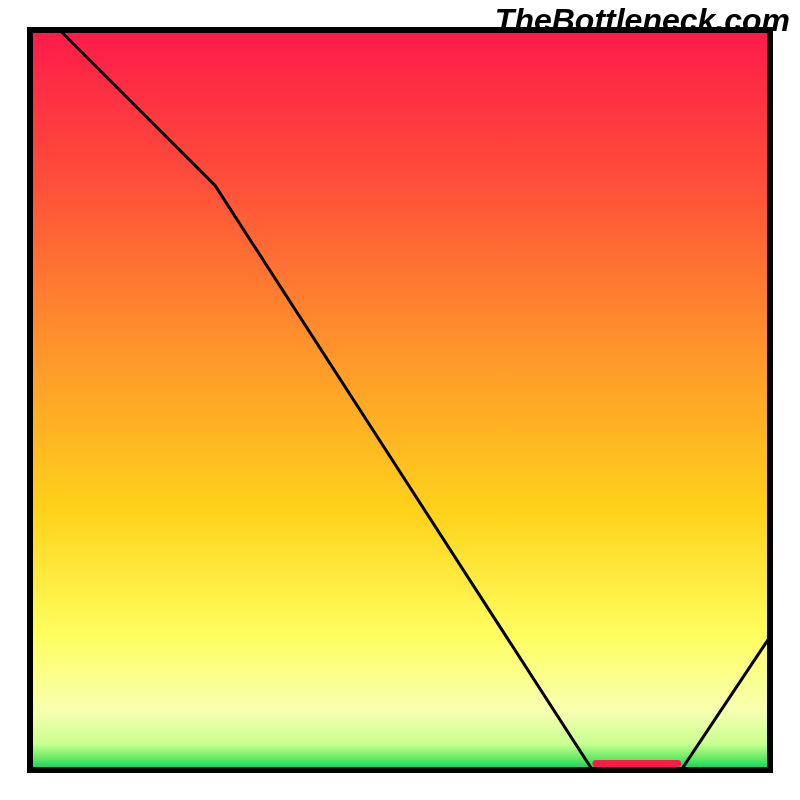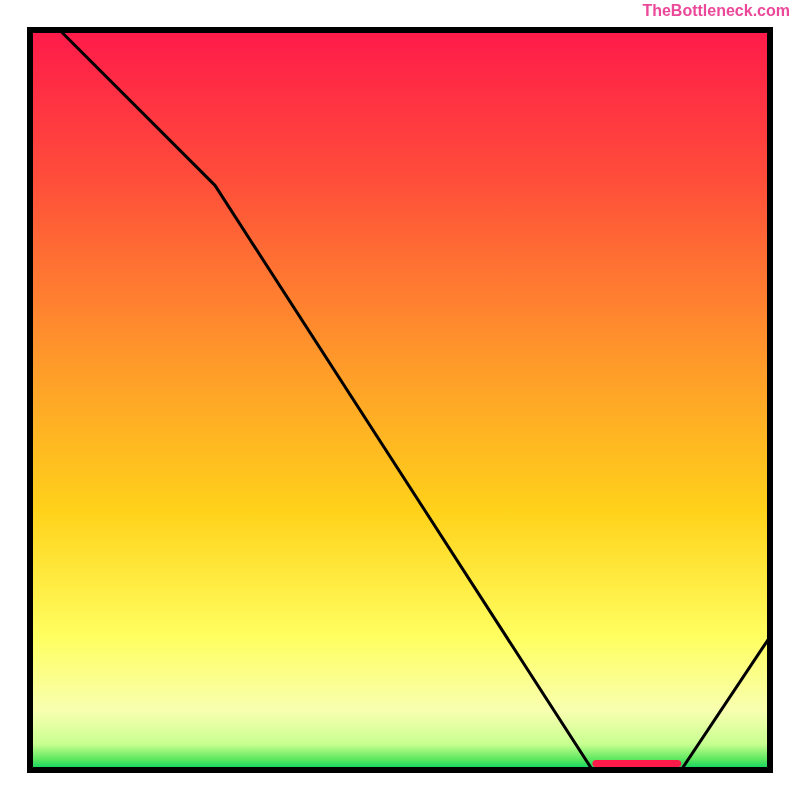--- a/index.html
+++ b/index.html
@@ -12,24 +12,25 @@
   }
   .wrap {
     position: relative;
     width: 800px;
     height: 800px;
   }
   .watermark {
     position: absolute;
     top: 2px;
     right: 10px;
-    font-size: 16px;
+    font-size: 32px;
     font-weight: bold;
-    color: #ec4899;
+    color: #000000;
     letter-spacing: 0px;
+    font-style: italic;
   }
   svg {
     position: absolute;
     left: 0;
     top: 0;
   }
 </style>
 </head>
 <body>
 <div class="wrap">

